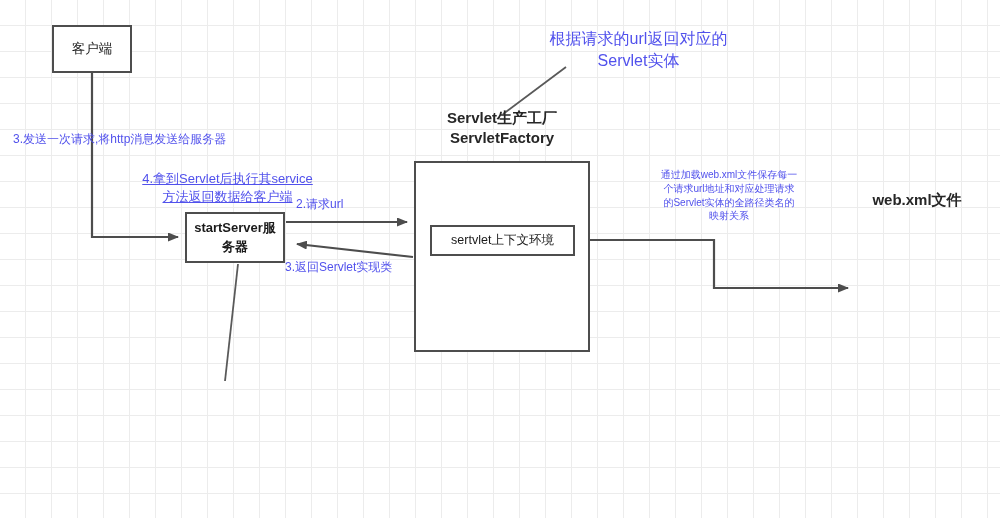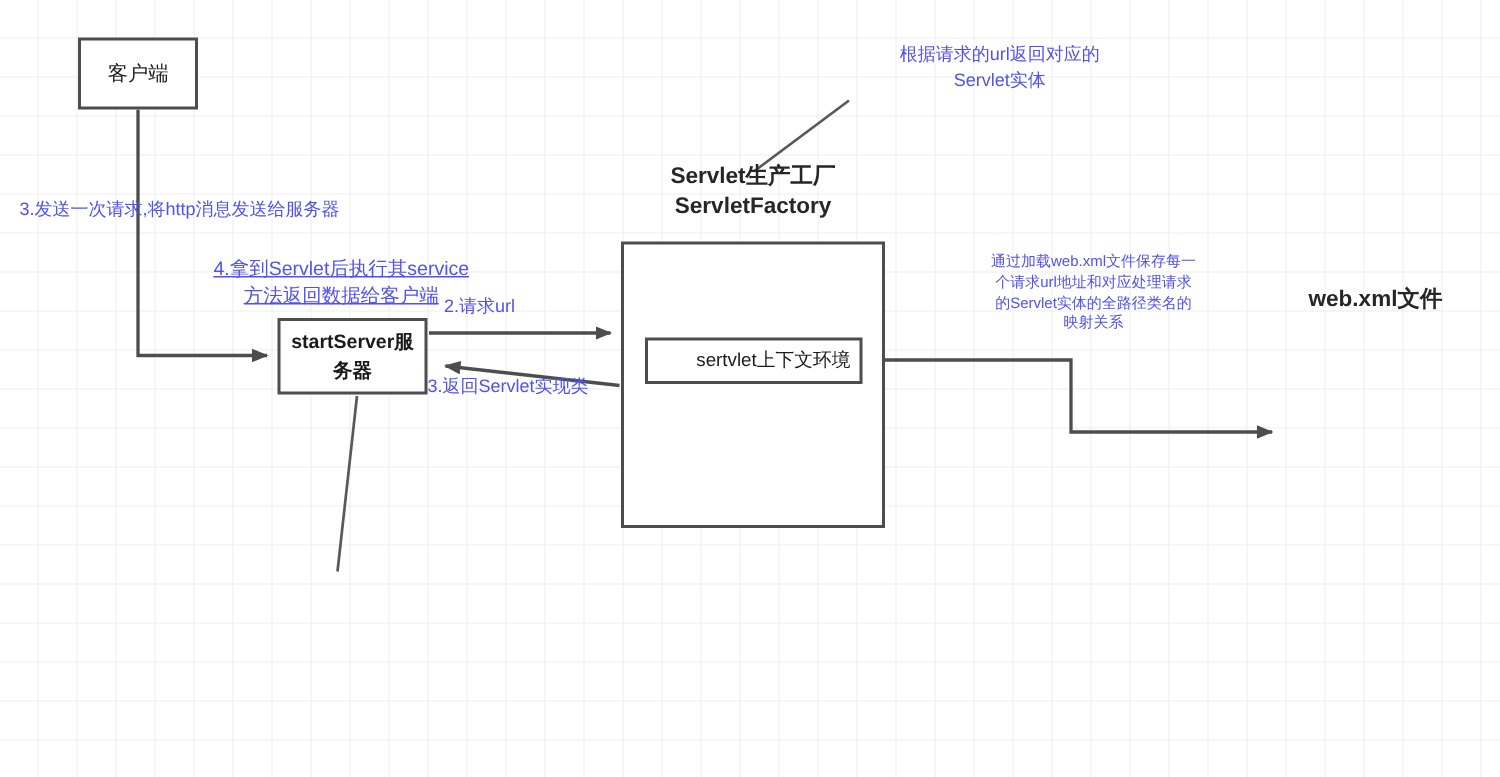--- a/index.html
+++ b/index.html
@@ -43,45 +43,45 @@
     line-height: 1.45;
   }
   .node-inner {
     padding: 0 6px;
     white-space: pre-line;
   }
 
   #node-client   { left: 52px;  top: 25px;  width: 80px;  height: 48px; font-size: 13.5px; }
   #node-server   { left: 185px; top: 212px; width: 100px; height: 51px; font-size: 13px; font-weight: bold; }
   #node-factory  { left: 414px; top: 161px; width: 176px; height: 191px; }
-  #node-context  { left: 430px; top: 225px; width: 145px; height: 31px; font-size: 12.5px; justify-content: flex-end; }
+  #node-context  { left: 430px; top: 225px; width: 145px; height: 31px; font-size: 12.5px; }
   #node-webxml   { left: 855px; top: 220px; width: 124px; height: 132px; font-size: 12.5px; }
 
   .title-label {
     position: absolute;
     color: #262626;
     font-weight: bold;
     text-align: center;
     line-height: 1.35;
     white-space: pre-line;
   }
   #title-factory { left: 406px; top: 108px; width: 192px; font-size: 15px; }
   #title-webxml  { left: 853px; top: 190px; width: 128px; font-size: 15px; }
 
   .note {
     position: absolute;
     color: #5151ec;
     line-height: 1.38;
     white-space: pre-line;
   }
-  #note-top       { left: 521px; top: 28px;  width: 205px; font-size: 12px; text-align: center; padding-left: 43px; }
+  #note-top       { left: 493px; top: 28px;  width: 205px; font-size: 16px; text-align: center; padding-left: 43px; }
   #note-1         { left: 13px;  top: 131px; width: 300px; font-size: 12px; text-align: left; }
   #note-4         { left: 130px; top: 170px; width: 195px; font-size: 13px; text-align: center; text-decoration: underline; }
   #note-2         { left: 296px; top: 196px; width: 100px; font-size: 12px; text-align: left; }
-  #note-3         { left: 285px; top: 249px; width: 140px; font-size: 12px; text-align: left; }
+  #note-3         { left: 285px; top: 259px; width: 140px; font-size: 12px; text-align: left; }
   #note-webxml    { left: 634px; top: 168px; width: 190px; font-size: 10px; text-align: center; }
   #note-bottom    { left: 105px; top: 402px; width: 240px; font-size: 12px; text-align: center; }
 </style>
 </head>
 <body>
 
 <div id="canvas">
 
   <svg class="svg-layer" viewBox="0 0 1000 518" xmlns="http://www.w3.org/2000/svg">
     <defs>

